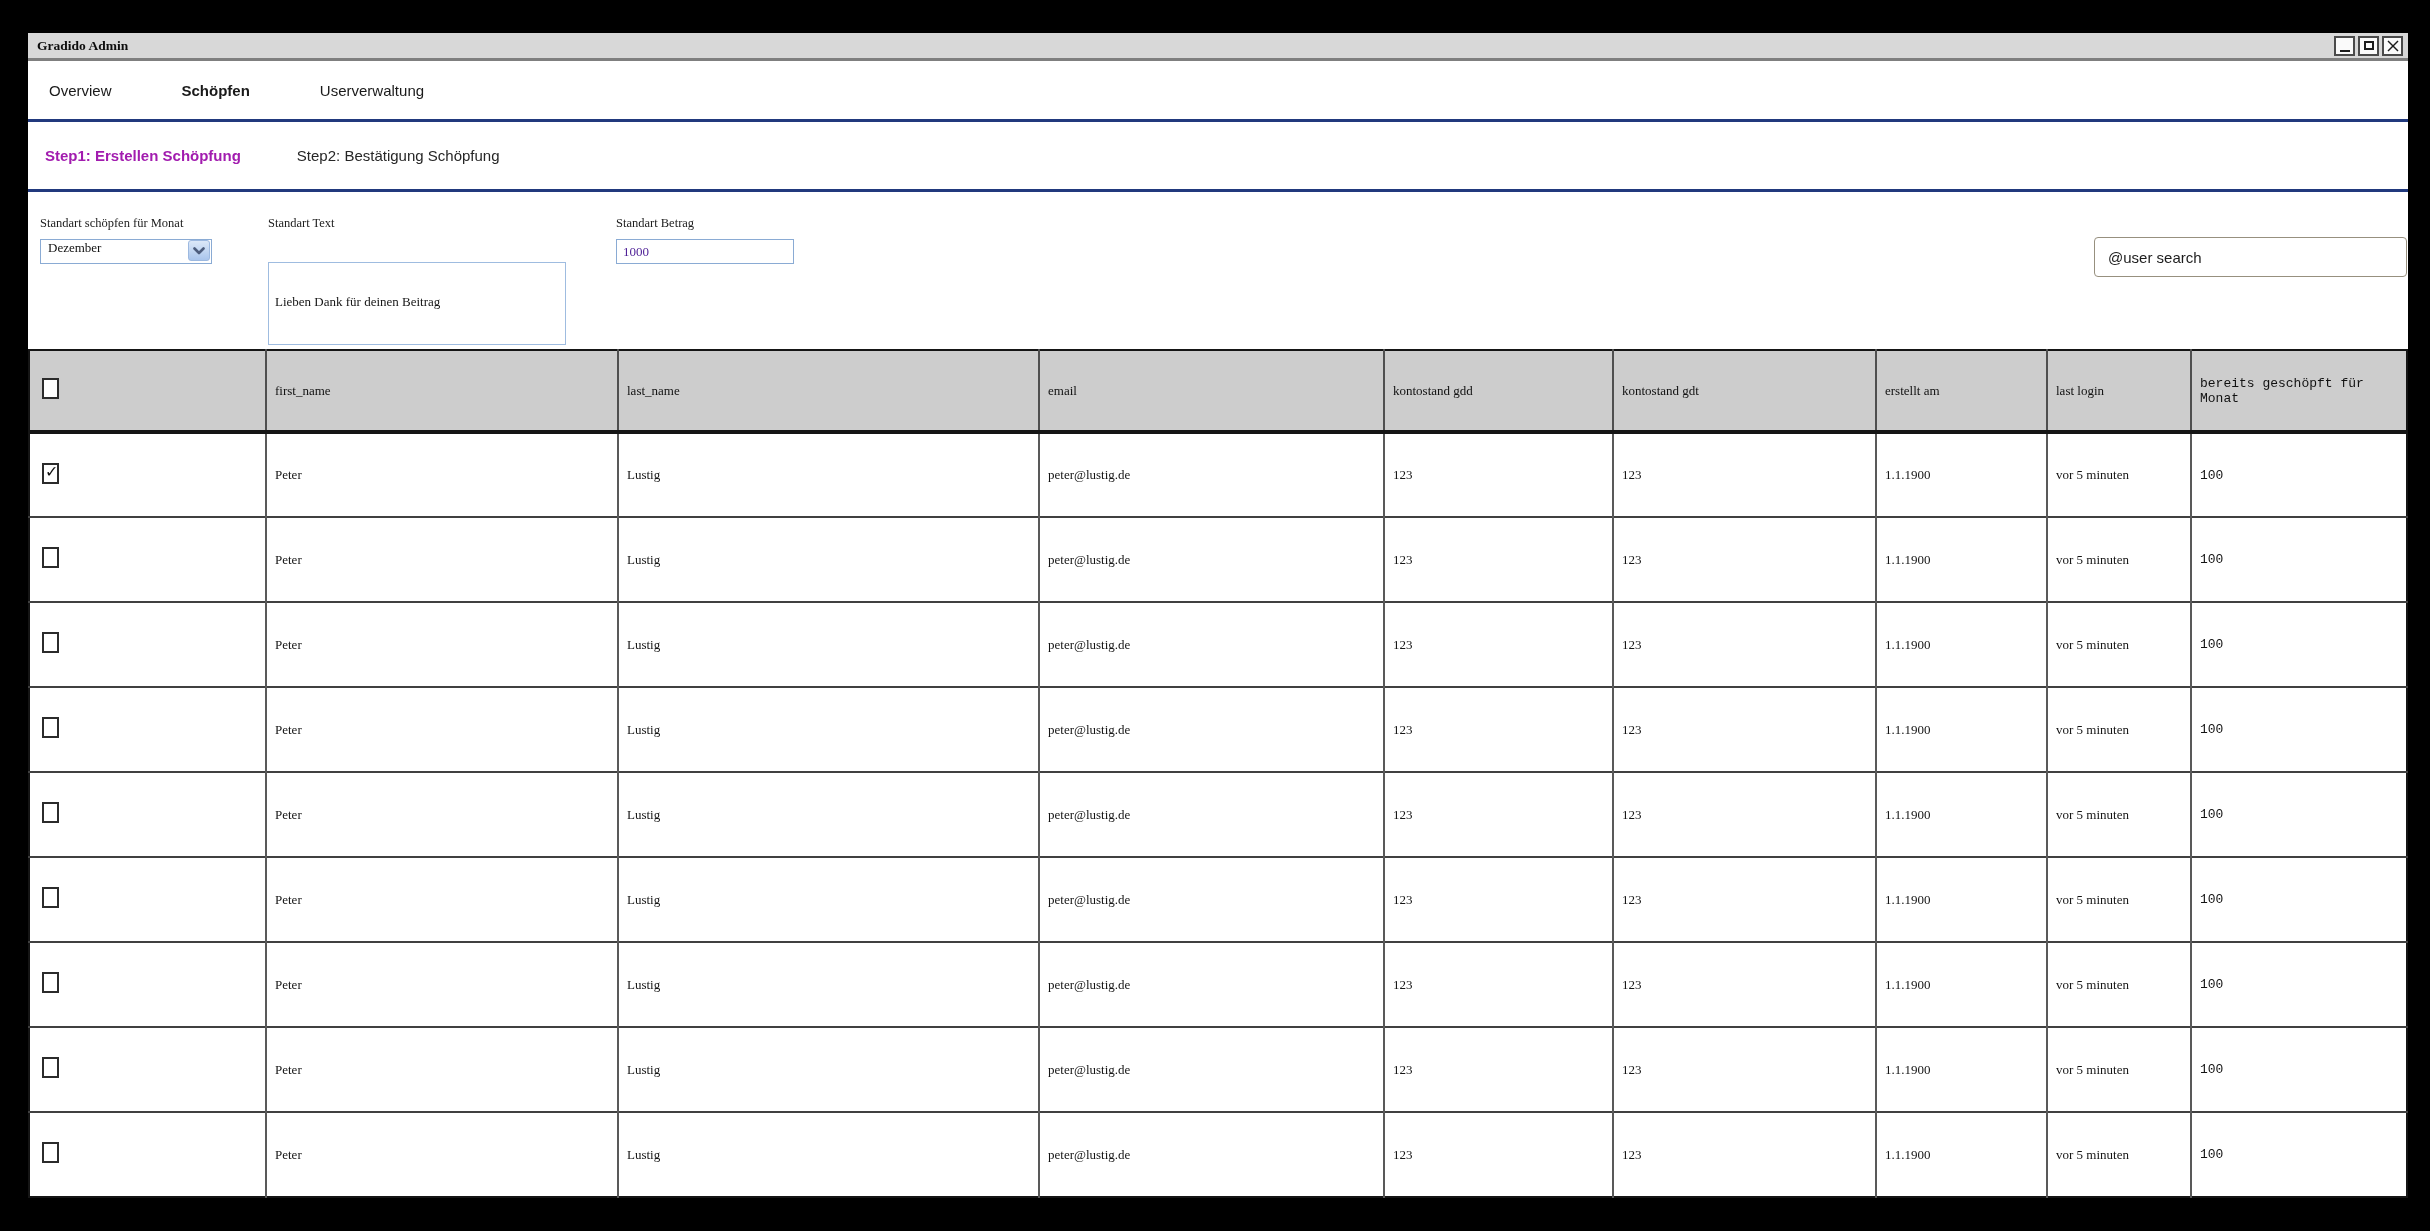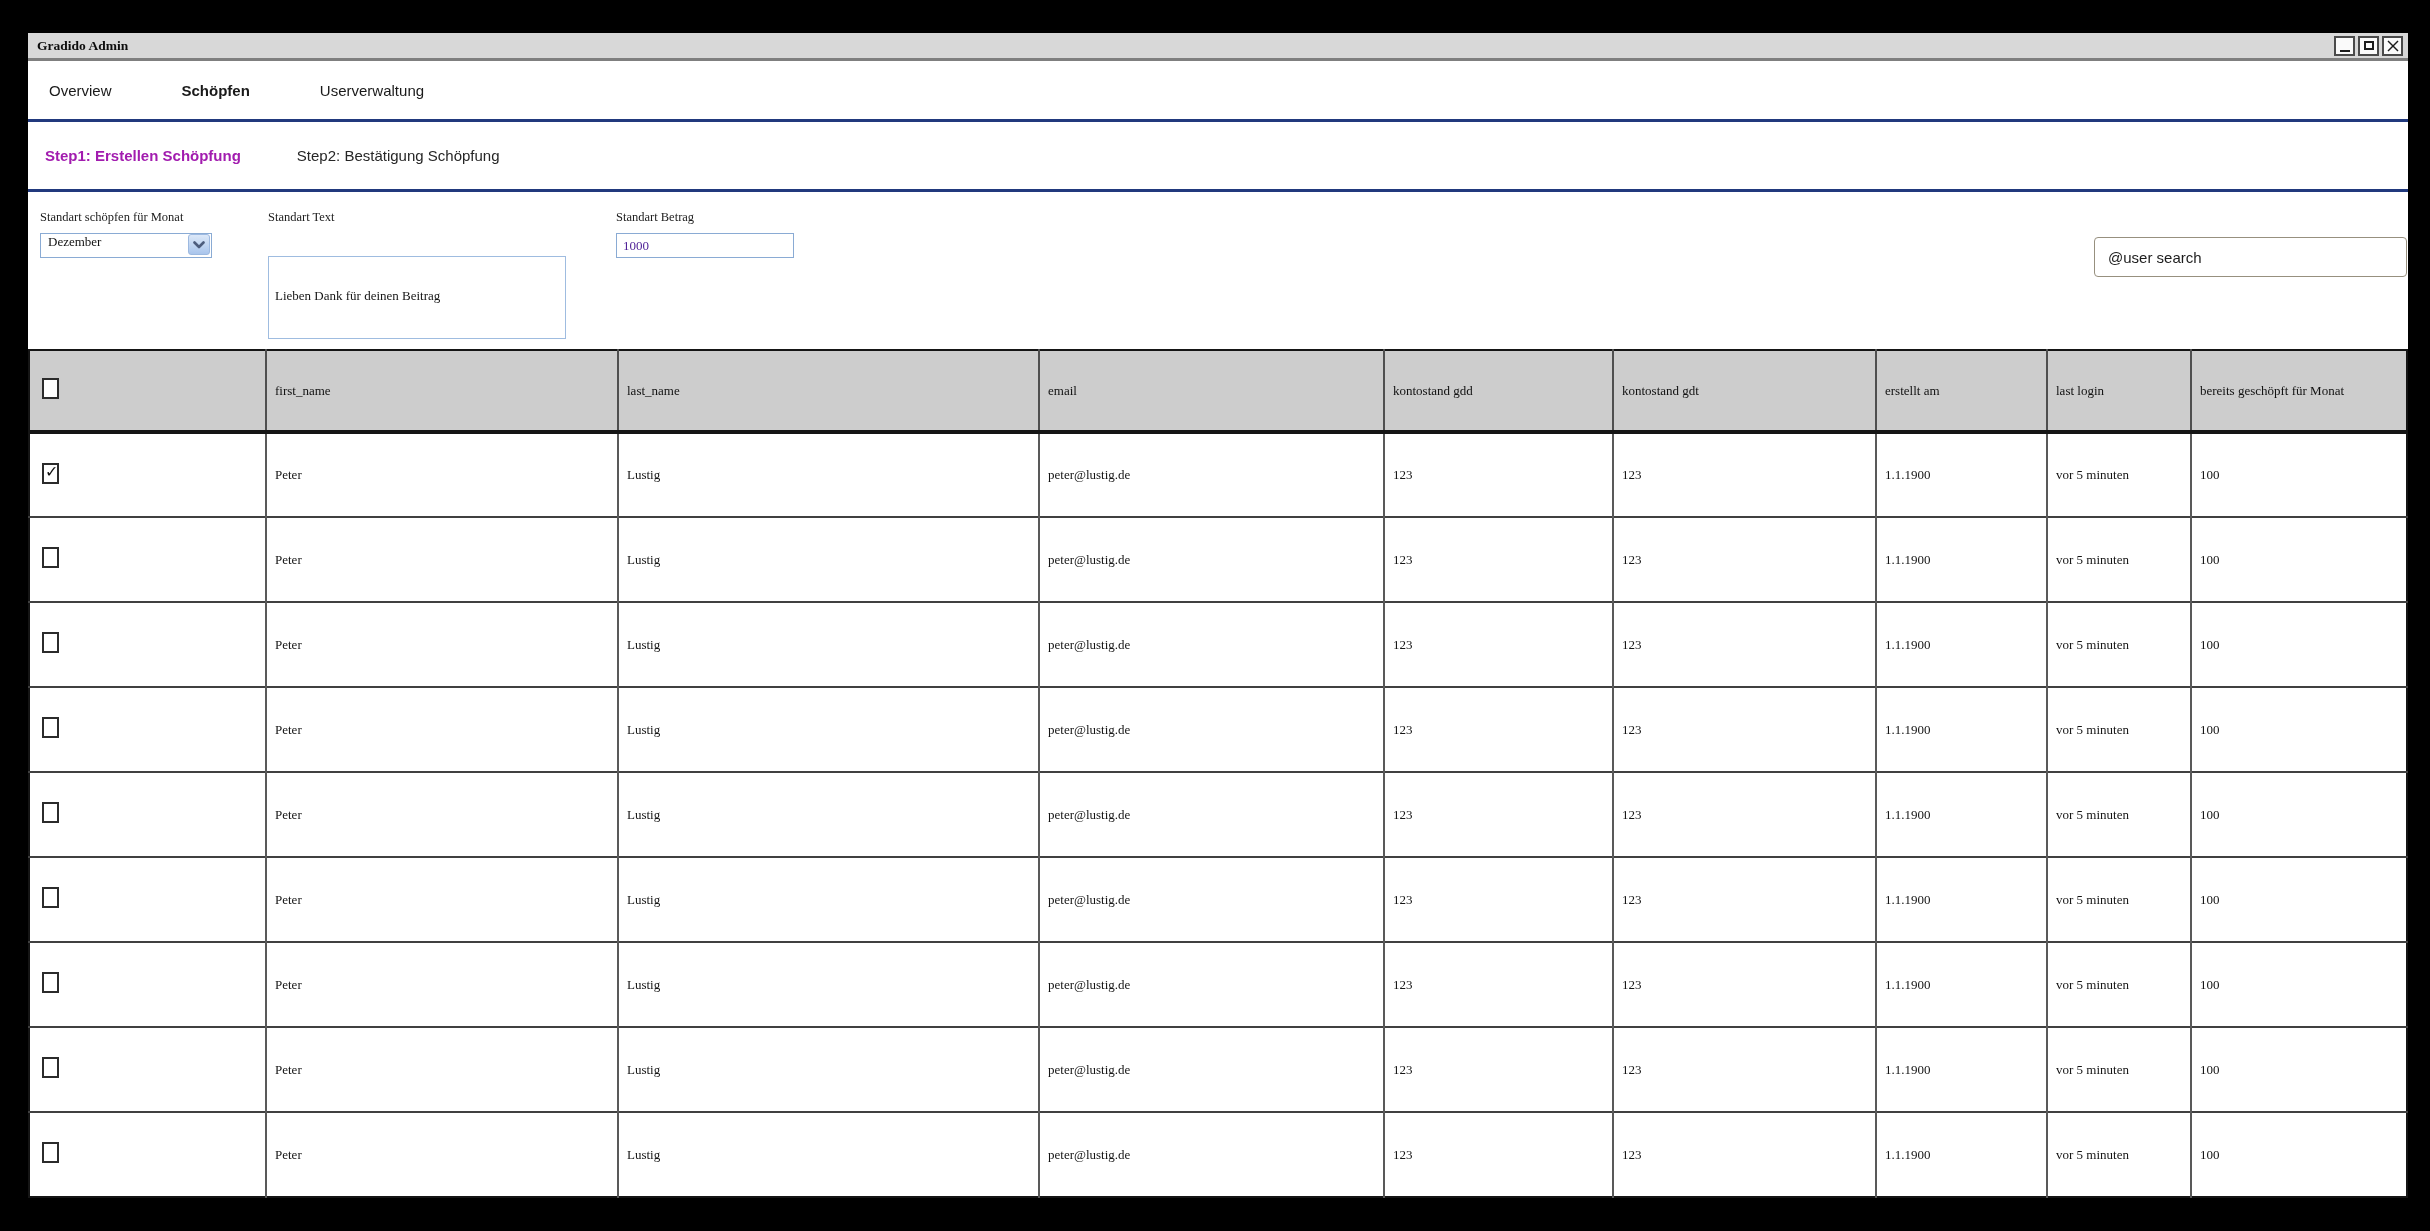--- a/index.html
+++ b/index.html
@@ -35,21 +35,21 @@
   .nav-tab.active{font-weight:bold;}
 
   
   .step-tabs{height:70px;display:flex;align-items:center;gap:56px;padding-left:17px;
     border-bottom:3px solid var(--accent-blue);font:15px var(--sans);color:#262626;background:#fff;}
   .step-tab{cursor:pointer;}
   .step-tab.active{font-weight:bold;color:#a21caf;}
 
   
   .form-area{position:relative;height:157px;background:#fff;}
-  .fgroup{position:absolute;top:18px;}
+  .fgroup{position:absolute;top:24px;}
   .fgroup .flabel{display:block;font:12.5px var(--serif);color:#1c1c1c;margin-bottom:8px;}
   .g-month{left:12px;}
   .g-text{left:240px;}
   .g-amount{left:588px;}
 
   .select-box{width:172px;height:25px;border:1px solid var(--field-border-blue);background:#fff;
     display:flex;align-items:flex-start;padding-left:7px;font:13px var(--serif);cursor:pointer;}
   .select-arrow{margin-left:auto;width:22px;height:21px;margin-right:1px;border-radius:3px;
     border:1px solid #9db9e0;background:linear-gradient(#dce8f8,#a9c5ec);
     display:flex;align-items:center;justify-content:center;}
@@ -65,21 +65,21 @@
   
   table.user-table{width:2380px;border-collapse:collapse;table-layout:fixed;background:#fff;
     border:2px solid #151515;}
   .user-table th{background:var(--table-header-bg);height:82px;font:13px var(--serif);
     font-weight:normal;text-align:left;vertical-align:middle;padding-left:8px;
     border-bottom:4px solid #151515;border-left:2px solid #4f4f4f;border-right:2px solid #4f4f4f;}
   .user-table td{height:85px;font:13px var(--serif);color:#141414;vertical-align:middle;
     padding-left:8px;border-left:2px solid #595959;border-right:2px solid #595959;
     border-top:2px solid #404040;background:#fff;}
   .user-table th:first-child,.user-table td:first-child{border-left:none;}
-  .user-table th:last-child,.user-table td:last-child{border-right:none;}
+  .user-table th:last-child,.user-table td:last-child{border-right:none;font-family:Liberation Mono, monospace;}
   .user-table tbody tr:first-child td{border-top:none;}
 
   .col-cb{width:237px;} .col-fn{width:352px;} .col-ln{width:421px;} .col-em{width:345px;}
   .col-g1{width:229px;} .col-g2{width:263px;} .col-ea{width:171px;} .col-ll{width:144px;}
 
   input.cb{appearance:none;-webkit-appearance:none;width:17px;height:21px;border:2px solid #2b2b2b;
     background:#fff;margin:0 0 0 4px;position:relative;cursor:pointer;display:inline-block;}
   input.cb:checked::after{content:"\2713";position:absolute;left:1px;top:-3px;
     font:16px var(--sans);color:#111;}
 </style>

